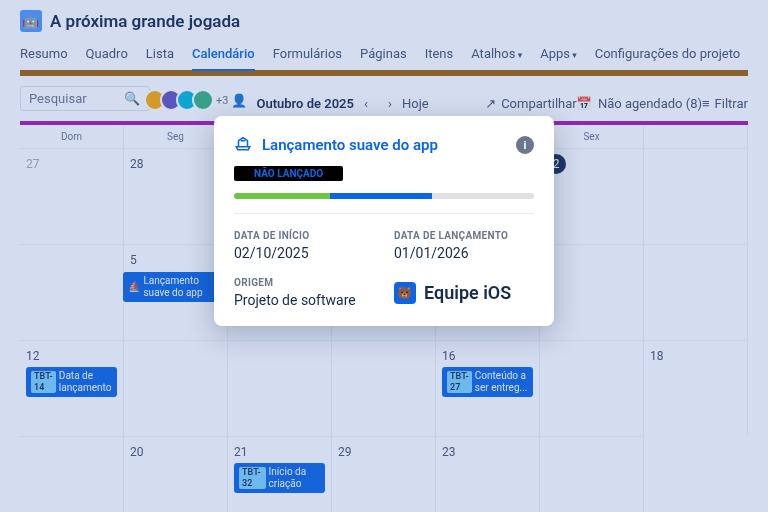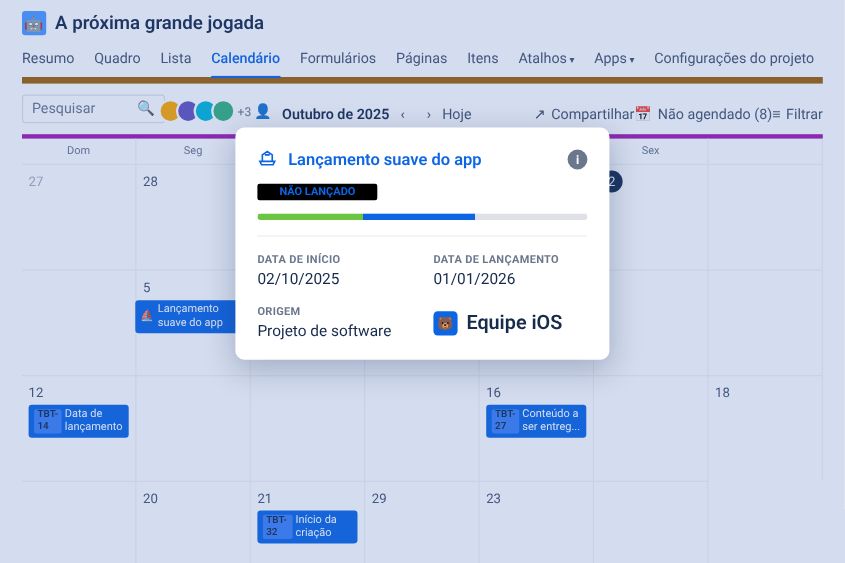--- a/index.html
+++ b/index.html
@@ -26,21 +26,21 @@
 .calendar { padding: 0 20px; }
 .cal-head { display: flex; border-top: 4px solid #a21caf; }
 .cal-col { flex: 1; text-align: center; font-size: 10px; color: #6b778c; padding: 6px 0; border-right: 1px solid #f0f1f3; }
 .cal-body { display: grid; grid-template-columns: repeat(7, 1fr); }
 .cell { height: 96px; border-right: 1px solid #f0f1f3; border-top: 1px solid #f0f1f3; padding: 4px 6px; position: relative; }
 .date { font-size: 12px; color: #44546f; }
 .date.muted { color: #a5adba; }
 .date.today { background: #172b4d; color: #fff; border-radius: 50%; width: 20px; height: 20px; display: inline-flex; align-items: center; justify-content: center; }
 .ev { background: #0c66e4; color: #fff; font-size: 10px; padding: 3px 5px; border-radius: 3px; margin-top: 3px; display: flex; align-items: center; gap: 3px; overflow: hidden; line-height: 1.2; }
 .ev.launch { position: absolute; left: -1px; right: 4px; top: 24px; }
-.ev-key { background: #3b82f6; color: #172b4d; border-radius: 2px; padding: 0 3px; font-size: 9px; font-weight: 600; }
+.ev-key { background: #7dd3fc; color: #172b4d; border-radius: 2px; padding: 0 3px; font-size: 9px; font-weight: 600; }
 .popover { position: absolute; left: 214px; top: 116px; width: 340px; background: #fff; border-radius: 8px; box-shadow: 0 8px 28px rgba(9,30,66,0.25); padding: 18px 20px; z-index: 100; }
 .pop-head { display: flex; align-items: center; gap: 10px; margin-bottom: 6px; }
 .ship-icon { color: #0c66e4; font-size: 16px; }
 .pop-title { color: #0c66e4; font-weight: 600; font-size: 15px; flex: 1; }
 .info-icon { width: 18px; height: 18px; border-radius: 50%; background: #6b778c; color: #fff; display: flex; align-items: center; justify-content: center; font-size: 11px; font-weight: 700; }
 .status-badge { display: inline-block; background: #000000; color: #0c66e4; font-size: 10px; font-weight: 700; padding: 2px 20px; border-radius: 2px; margin-bottom: 12px; }
 .progress { display: flex; height: 6px; border-radius: 3px; overflow: hidden; margin-bottom: 14px; }
 .p-green { background: #6cc644; width: 32%; }
 .p-blue { background: #0c66e4; width: 34%; }
 .p-grey { background: #dfe1e6; flex: 1; }

